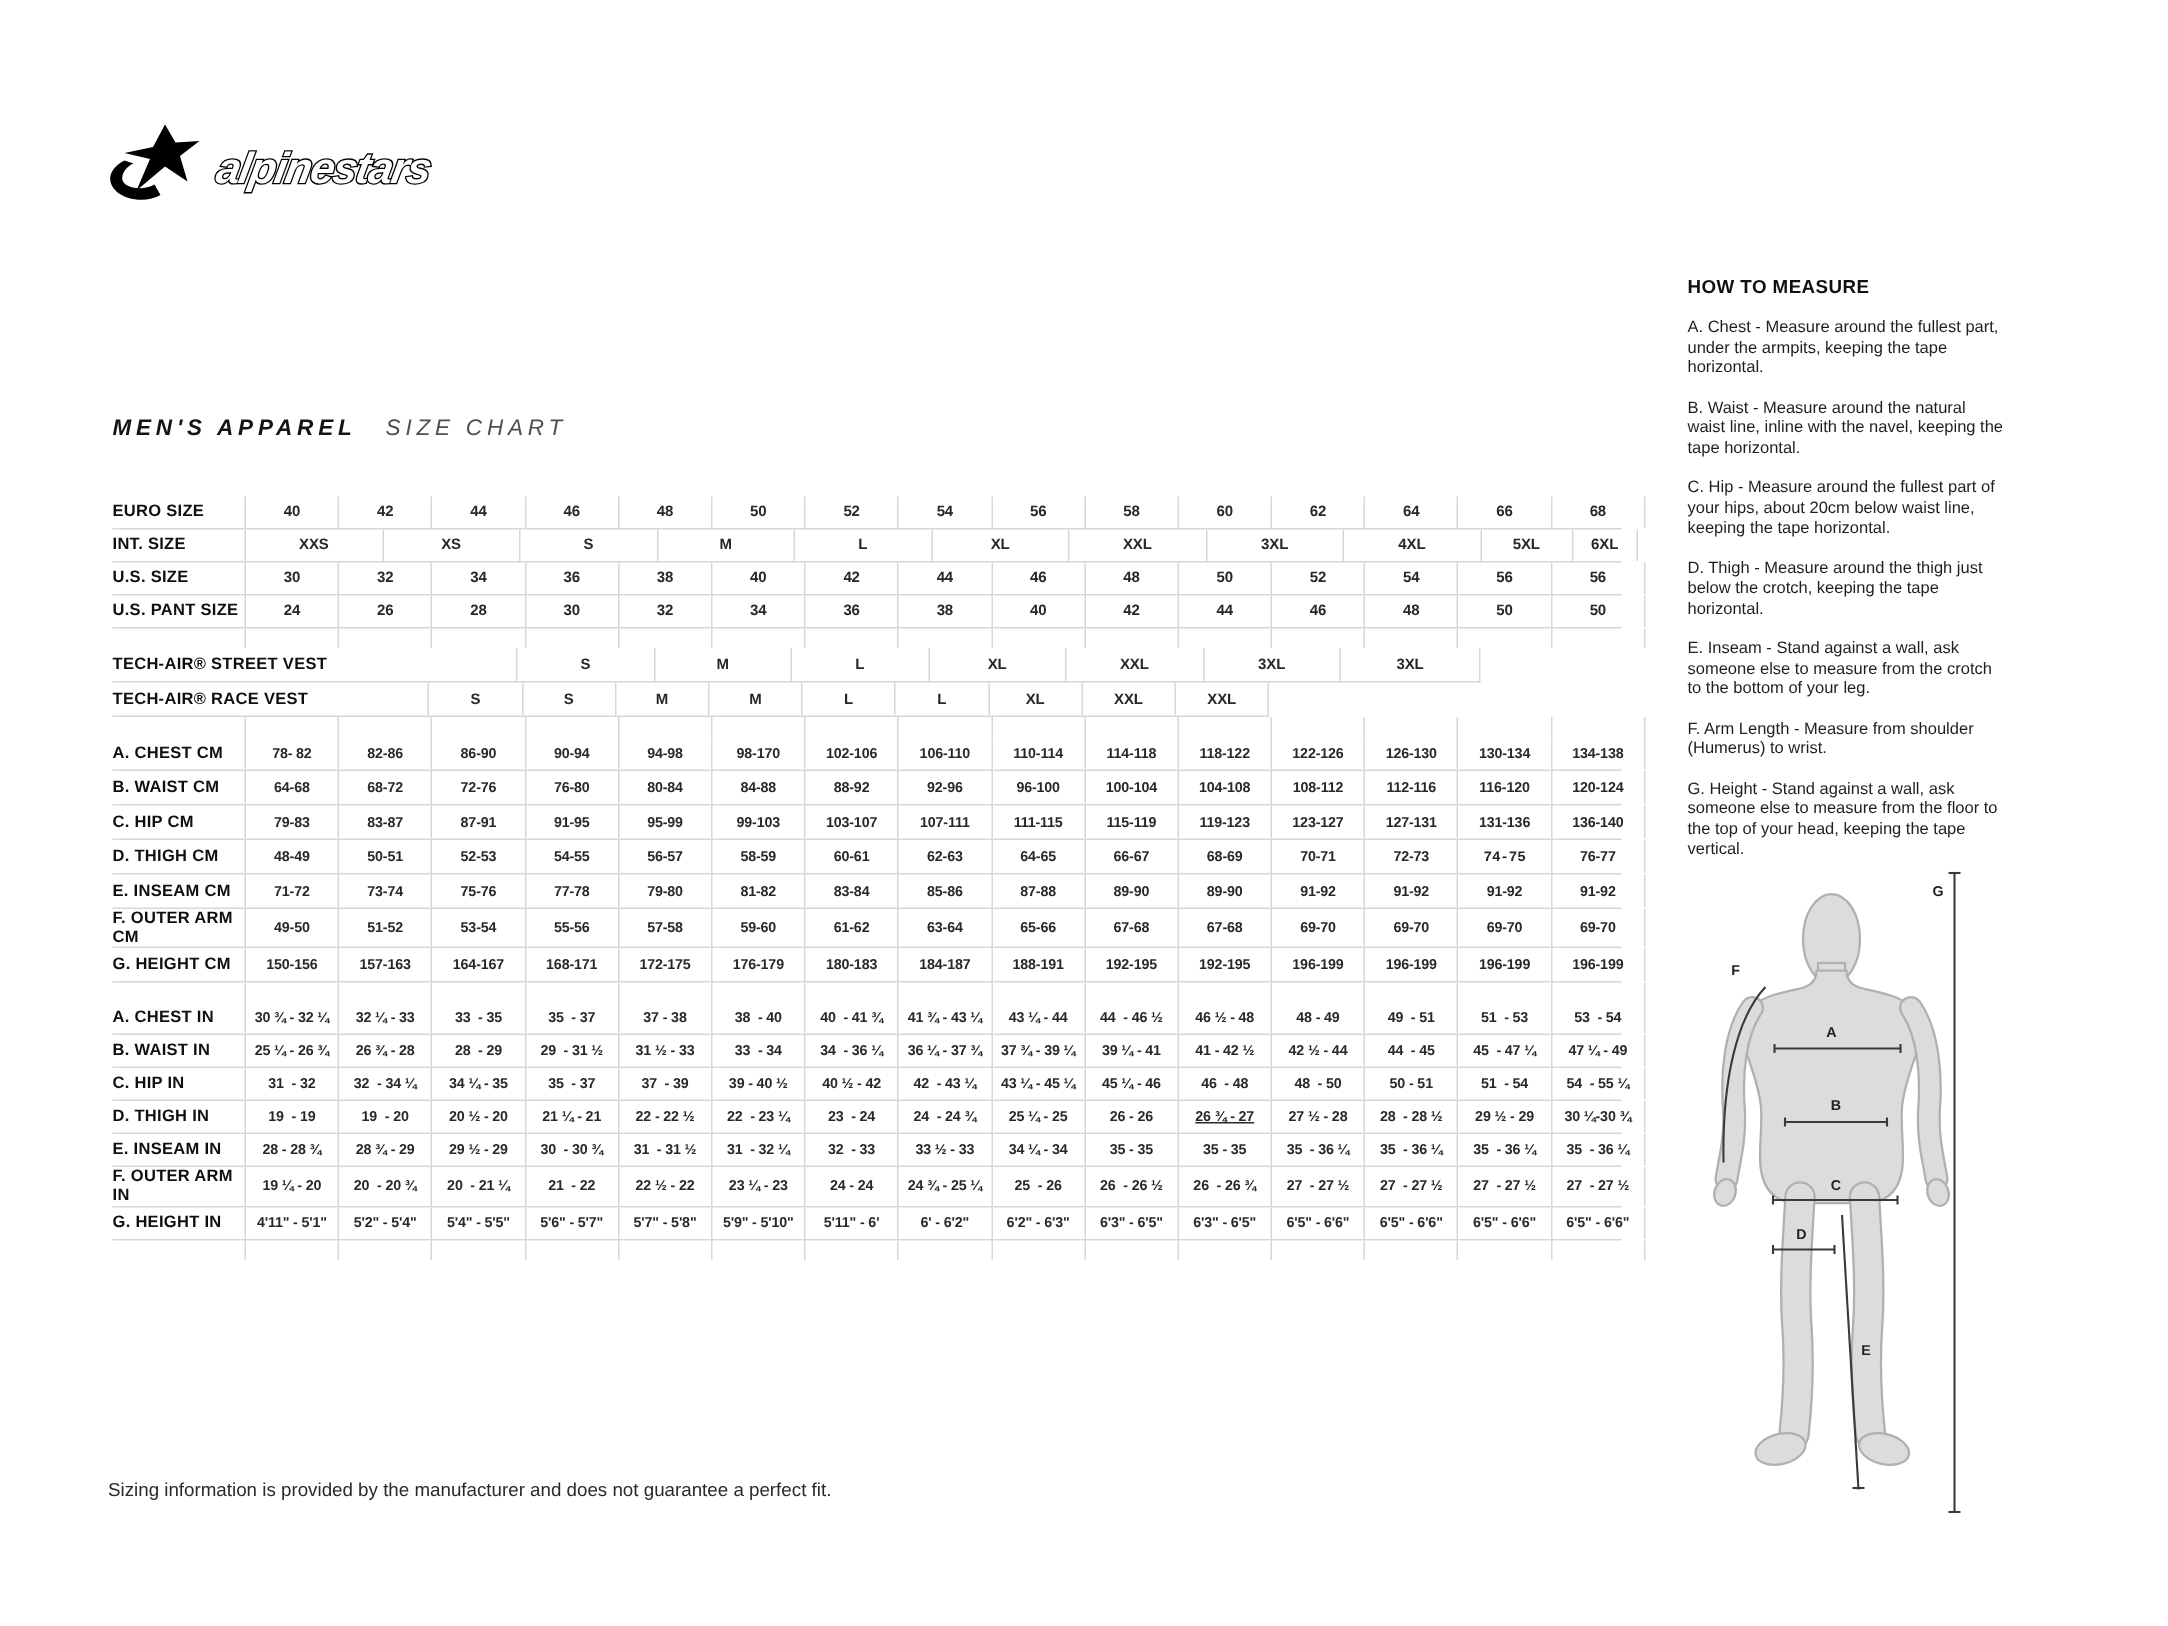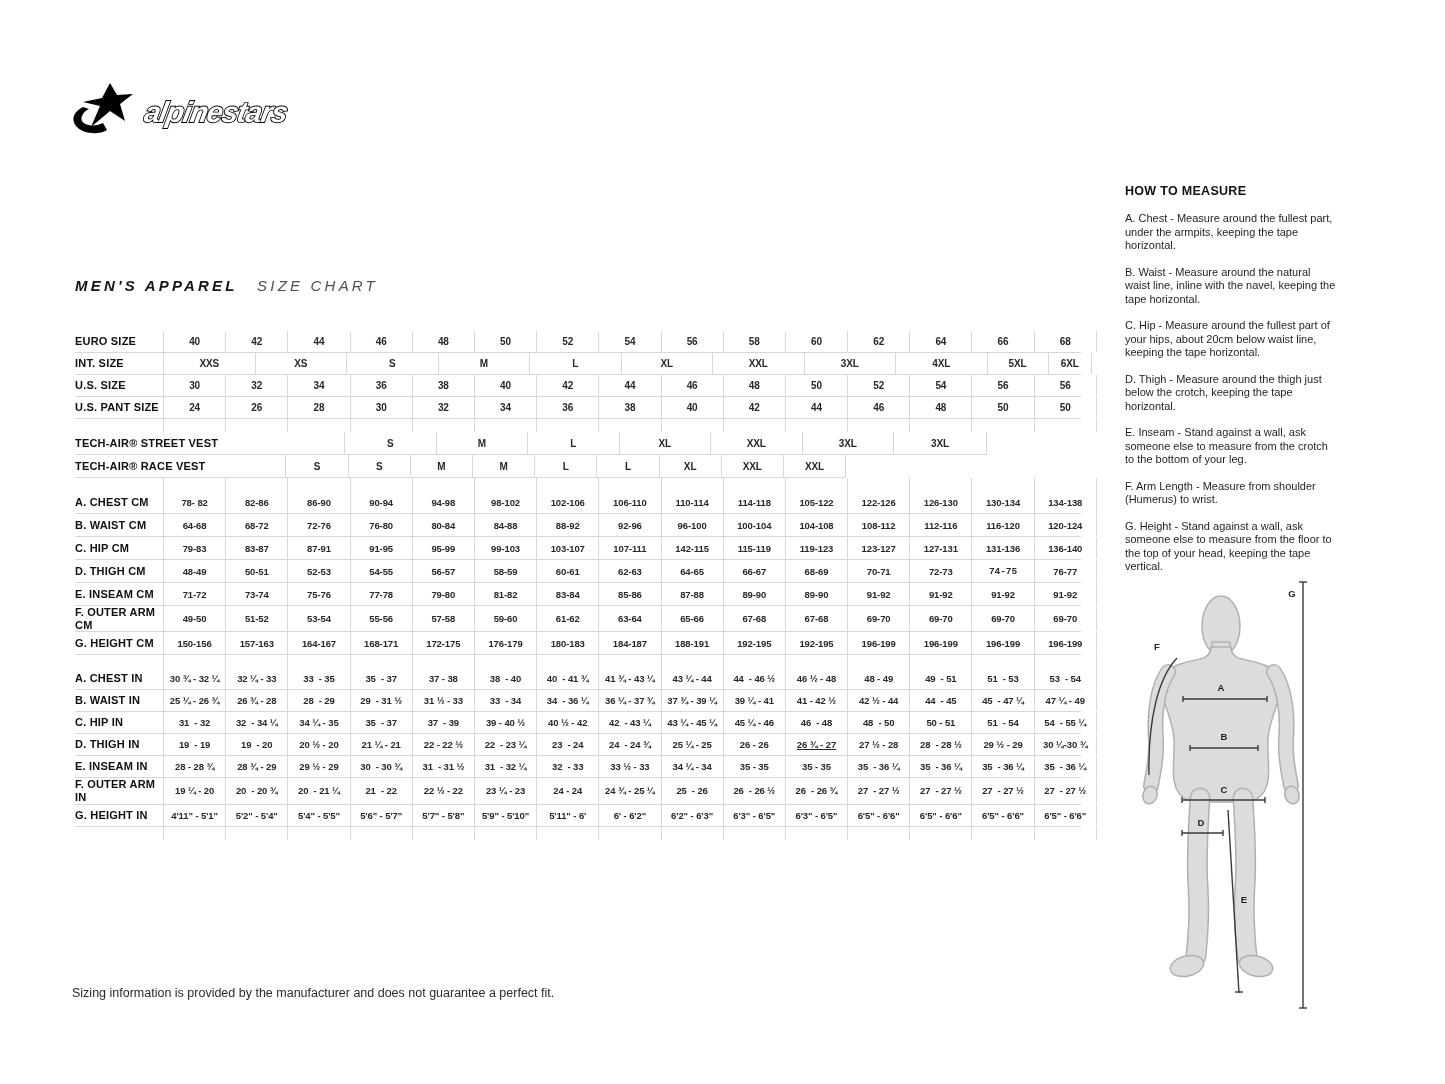--- a/index.html
+++ b/index.html
@@ -207,26 +207,26 @@
         </div>
       </div>
       <div class="trow" style="min-height: 23px;">
         <div class="rline full">
           <div class="tlabel" style="width: 88px;">A. CHEST CM</div>
           <div class="tcell" style="width: 61.2px;">78- 82</div>
           <div class="tcell" style="width: 61.2px;">82-86</div>
           <div class="tcell" style="width: 61.2px;">86-90</div>
           <div class="tcell" style="width: 61.2px;">90-94</div>
           <div class="tcell" style="width: 61.2px;">94-98</div>
-          <div class="tcell" style="width: 61.2px;">98-102</div>
+          <div class="tcell" style="width: 61.2px;">98-170</div>
           <div class="tcell" style="width: 61.2px;">102-106</div>
           <div class="tcell" style="width: 61.2px;">106-110</div>
           <div class="tcell" style="width: 61.2px;">110-114</div>
           <div class="tcell" style="width: 61.2px;">114-118</div>
-          <div class="tcell" style="width: 61.2px;">105-122</div>
+          <div class="tcell" style="width: 61.2px;">118-122</div>
           <div class="tcell" style="width: 61.2px;">122-126</div>
           <div class="tcell" style="width: 61.2px;">126-130</div>
           <div class="tcell" style="width: 61.2px;">130-134</div>
           <div class="tcell" style="width: 61.2px;">134-138</div>
         </div>
       </div>
       <div class="trow" style="min-height: 23px;">
         <div class="rline full">
           <div class="tlabel" style="width: 88px;">B. WAIST CM</div>
           <div class="tcell" style="width: 61.2px;">64-68</div>
@@ -250,21 +250,21 @@
         <div class="rline full">
           <div class="tlabel" style="width: 88px;">C. HIP CM</div>
           <div class="tcell" style="width: 61.2px;">79-83</div>
           <div class="tcell" style="width: 61.2px;">83-87</div>
           <div class="tcell" style="width: 61.2px;">87-91</div>
           <div class="tcell" style="width: 61.2px;">91-95</div>
           <div class="tcell" style="width: 61.2px;">95-99</div>
           <div class="tcell" style="width: 61.2px;">99-103</div>
           <div class="tcell" style="width: 61.2px;">103-107</div>
           <div class="tcell" style="width: 61.2px;">107-111</div>
-          <div class="tcell" style="width: 61.2px;">142-115</div>
+          <div class="tcell" style="width: 61.2px;">111-115</div>
           <div class="tcell" style="width: 61.2px;">115-119</div>
           <div class="tcell" style="width: 61.2px;">119-123</div>
           <div class="tcell" style="width: 61.2px;">123-127</div>
           <div class="tcell" style="width: 61.2px;">127-131</div>
           <div class="tcell" style="width: 61.2px;">131-136</div>
           <div class="tcell" style="width: 61.2px;">136-140</div>
         </div>
       </div>
       <div class="trow" style="min-height: 23px;">
         <div class="rline full">

